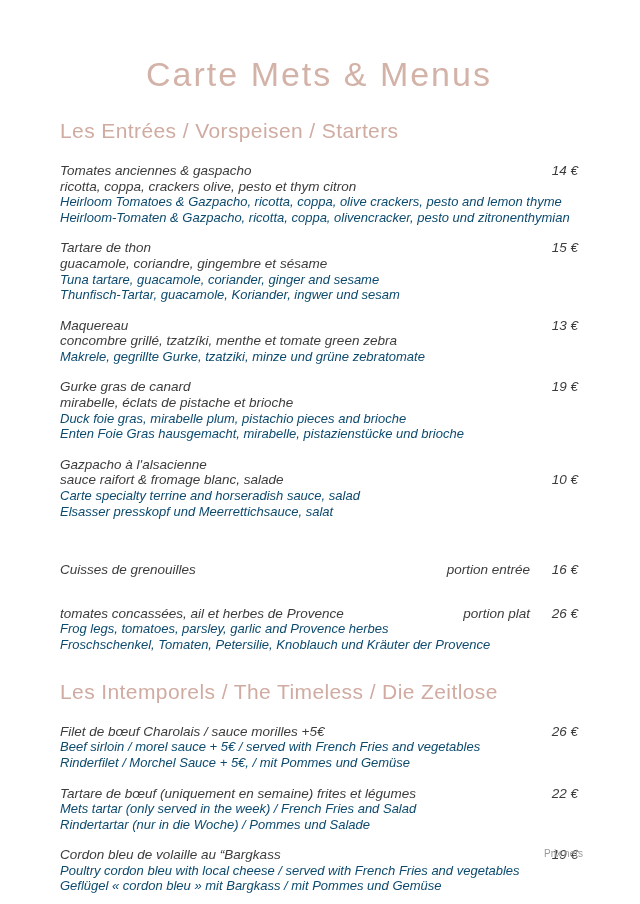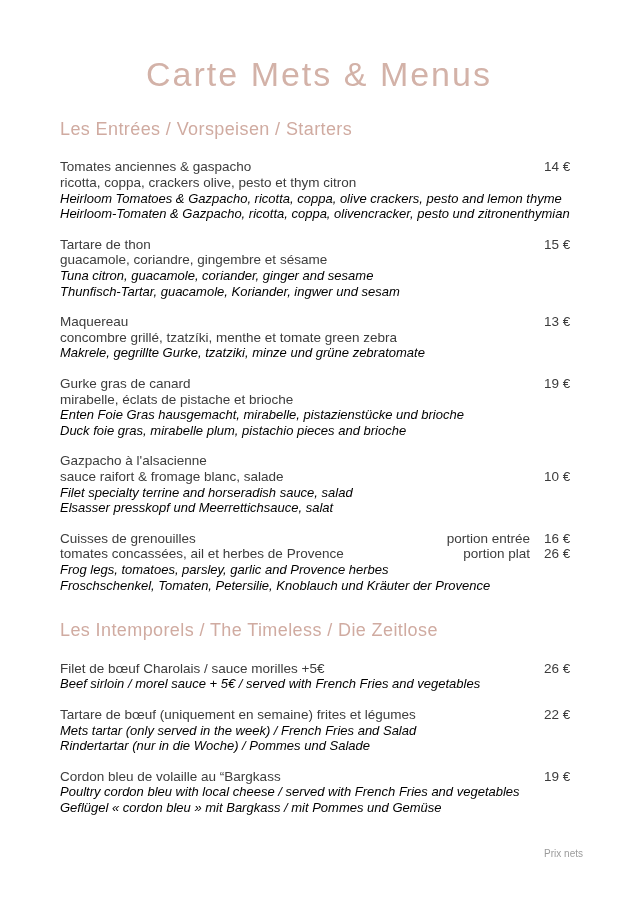--- a/index.html
+++ b/index.html
@@ -16,54 +16,55 @@
   .title {
     text-align: center;
     font-size: 34px;
     font-weight: 300;
     letter-spacing: 2px;
     color: #d3b2a8;
     line-height: 1.2;
     margin: 0 0 24px 0;
   }
   .section-heading {
-    font-size: 18px;
+    font-size: 21px;
     font-weight: 300;
     letter-spacing: 0.4px;
     color: #d0aba1;
     line-height: 1.15;
     margin: 5px 0 20px 0;
   }
   .section-heading.second { margin-top: 27px; }
   .item { margin-bottom: 15px; }
   .line {
     display: flex;
     justify-content: space-between;
     align-items: baseline;
     line-height: 15.6px;
+    font-style: italic;
   }
   .line .txt { flex: 1 1 auto; }
   .main {
     font-size: 13.5px;
     color: #3c3c3c;
   }
   .trans {
     font-size: 13px;
     font-style: italic;
-    color: #000000;
+    color: #0c4a6e;
   }
   .price {
     white-space: nowrap;
     font-size: 13.5px;
     color: #3c3c3c;
-    text-align: left;
+    text-align: right;
     min-width: 34px;
   }
   .pgroup { display: flex; gap: 14px; align-items: baseline; }
-  .plabel { font-size: 13.5px; color: #3c3c3c; white-space: nowrap; }
+  .plabel { font-size: 13.5px; color: #3c3c3c; white-space: nowrap; margin-top: 28px; }
   .footer-note {
     position: absolute;
     top: 848px;
     right: 57px;
     font-size: 10px;
     color: #9b9b9b;
   }
 </style>
 </head>
 <body>
@@ -87,21 +88,21 @@
   </div>
 
   <div class="item">
     <div class="line main">
       <span class="txt">Tartare de thon</span>
       <span class="price">15 €</span>
     </div>
     <div class="line main">
       <span class="txt">guacamole, coriandre, gingembre et sésame</span>
     </div>
-    <div class="line trans">Tuna citron, guacamole, coriander, ginger and sesame</div>
+    <div class="line trans">Tuna tartare, guacamole, coriander, ginger and sesame</div>
     <div class="line trans">Thunfisch-Tartar, guacamole, Koriander, ingwer und sesam</div>
   </div>
 
   <div class="item">
     <div class="line main">
       <span class="txt">Maquereau</span>
       <span class="price">13 €</span>
     </div>
     <div class="line main">
       <span class="txt">concombre grillé, tzatzíki, menthe et tomate green zebra</span>
@@ -110,33 +111,33 @@
   </div>
 
   <div class="item">
     <div class="line main">
       <span class="txt">Gurke gras de canard</span>
       <span class="price">19 €</span>
     </div>
     <div class="line main">
       <span class="txt">mirabelle, éclats de pistache et brioche</span>
     </div>
+    <div class="line trans">Duck foie gras, mirabelle plum, pistachio pieces and brioche</div>
     <div class="line trans">Enten Foie Gras hausgemacht, mirabelle, pistazienstücke und brioche</div>
-    <div class="line trans">Duck foie gras, mirabelle plum, pistachio pieces and brioche</div>
   </div>
 
   <div class="item">
     <div class="line main">
       <span class="txt">Gazpacho à l'alsacienne</span>
     </div>
     <div class="line main">
       <span class="txt">sauce raifort &amp; fromage blanc, salade</span>
       <span class="price">10 €</span>
     </div>
-    <div class="line trans">Filet specialty terrine and horseradish sauce, salad</div>
+    <div class="line trans">Carte specialty terrine and horseradish sauce, salad</div>
     <div class="line trans">Elsasser presskopf und Meerrettichsauce, salat</div>
   </div>
 
   <div class="item">
     <div class="line main">
       <span class="txt">Cuisses de grenouilles</span>
       <span class="pgroup">
         <span class="plabel">portion entrée</span>
         <span class="price">16 €</span>
       </span>
@@ -153,20 +154,21 @@
   </div>
 
   <h2 class="section-heading second">Les Intemporels / The Timeless / Die Zeitlose</h2>
 
   <div class="item">
     <div class="line main">
       <span class="txt">Filet de bœuf Charolais / sauce morilles +5€</span>
       <span class="price">26 €</span>
     </div>
     <div class="line trans">Beef sirloin / morel sauce + 5€ / served with French Fries and vegetables</div>
+    <div class="line trans">Rinderfilet / Morchel Sauce + 5€, / mit Pommes und Gemüse</div>
   </div>
 
   <div class="item">
     <div class="line main">
       <span class="txt">Tartare de bœuf (uniquement en semaine) frites et légumes</span>
       <span class="price">22 €</span>
     </div>
     <div class="line trans">Mets tartar (only served in the week) / French Fries and Salad</div>
     <div class="line trans">Rindertartar (nur in die Woche) / Pommes und Salade</div>
   </div>

